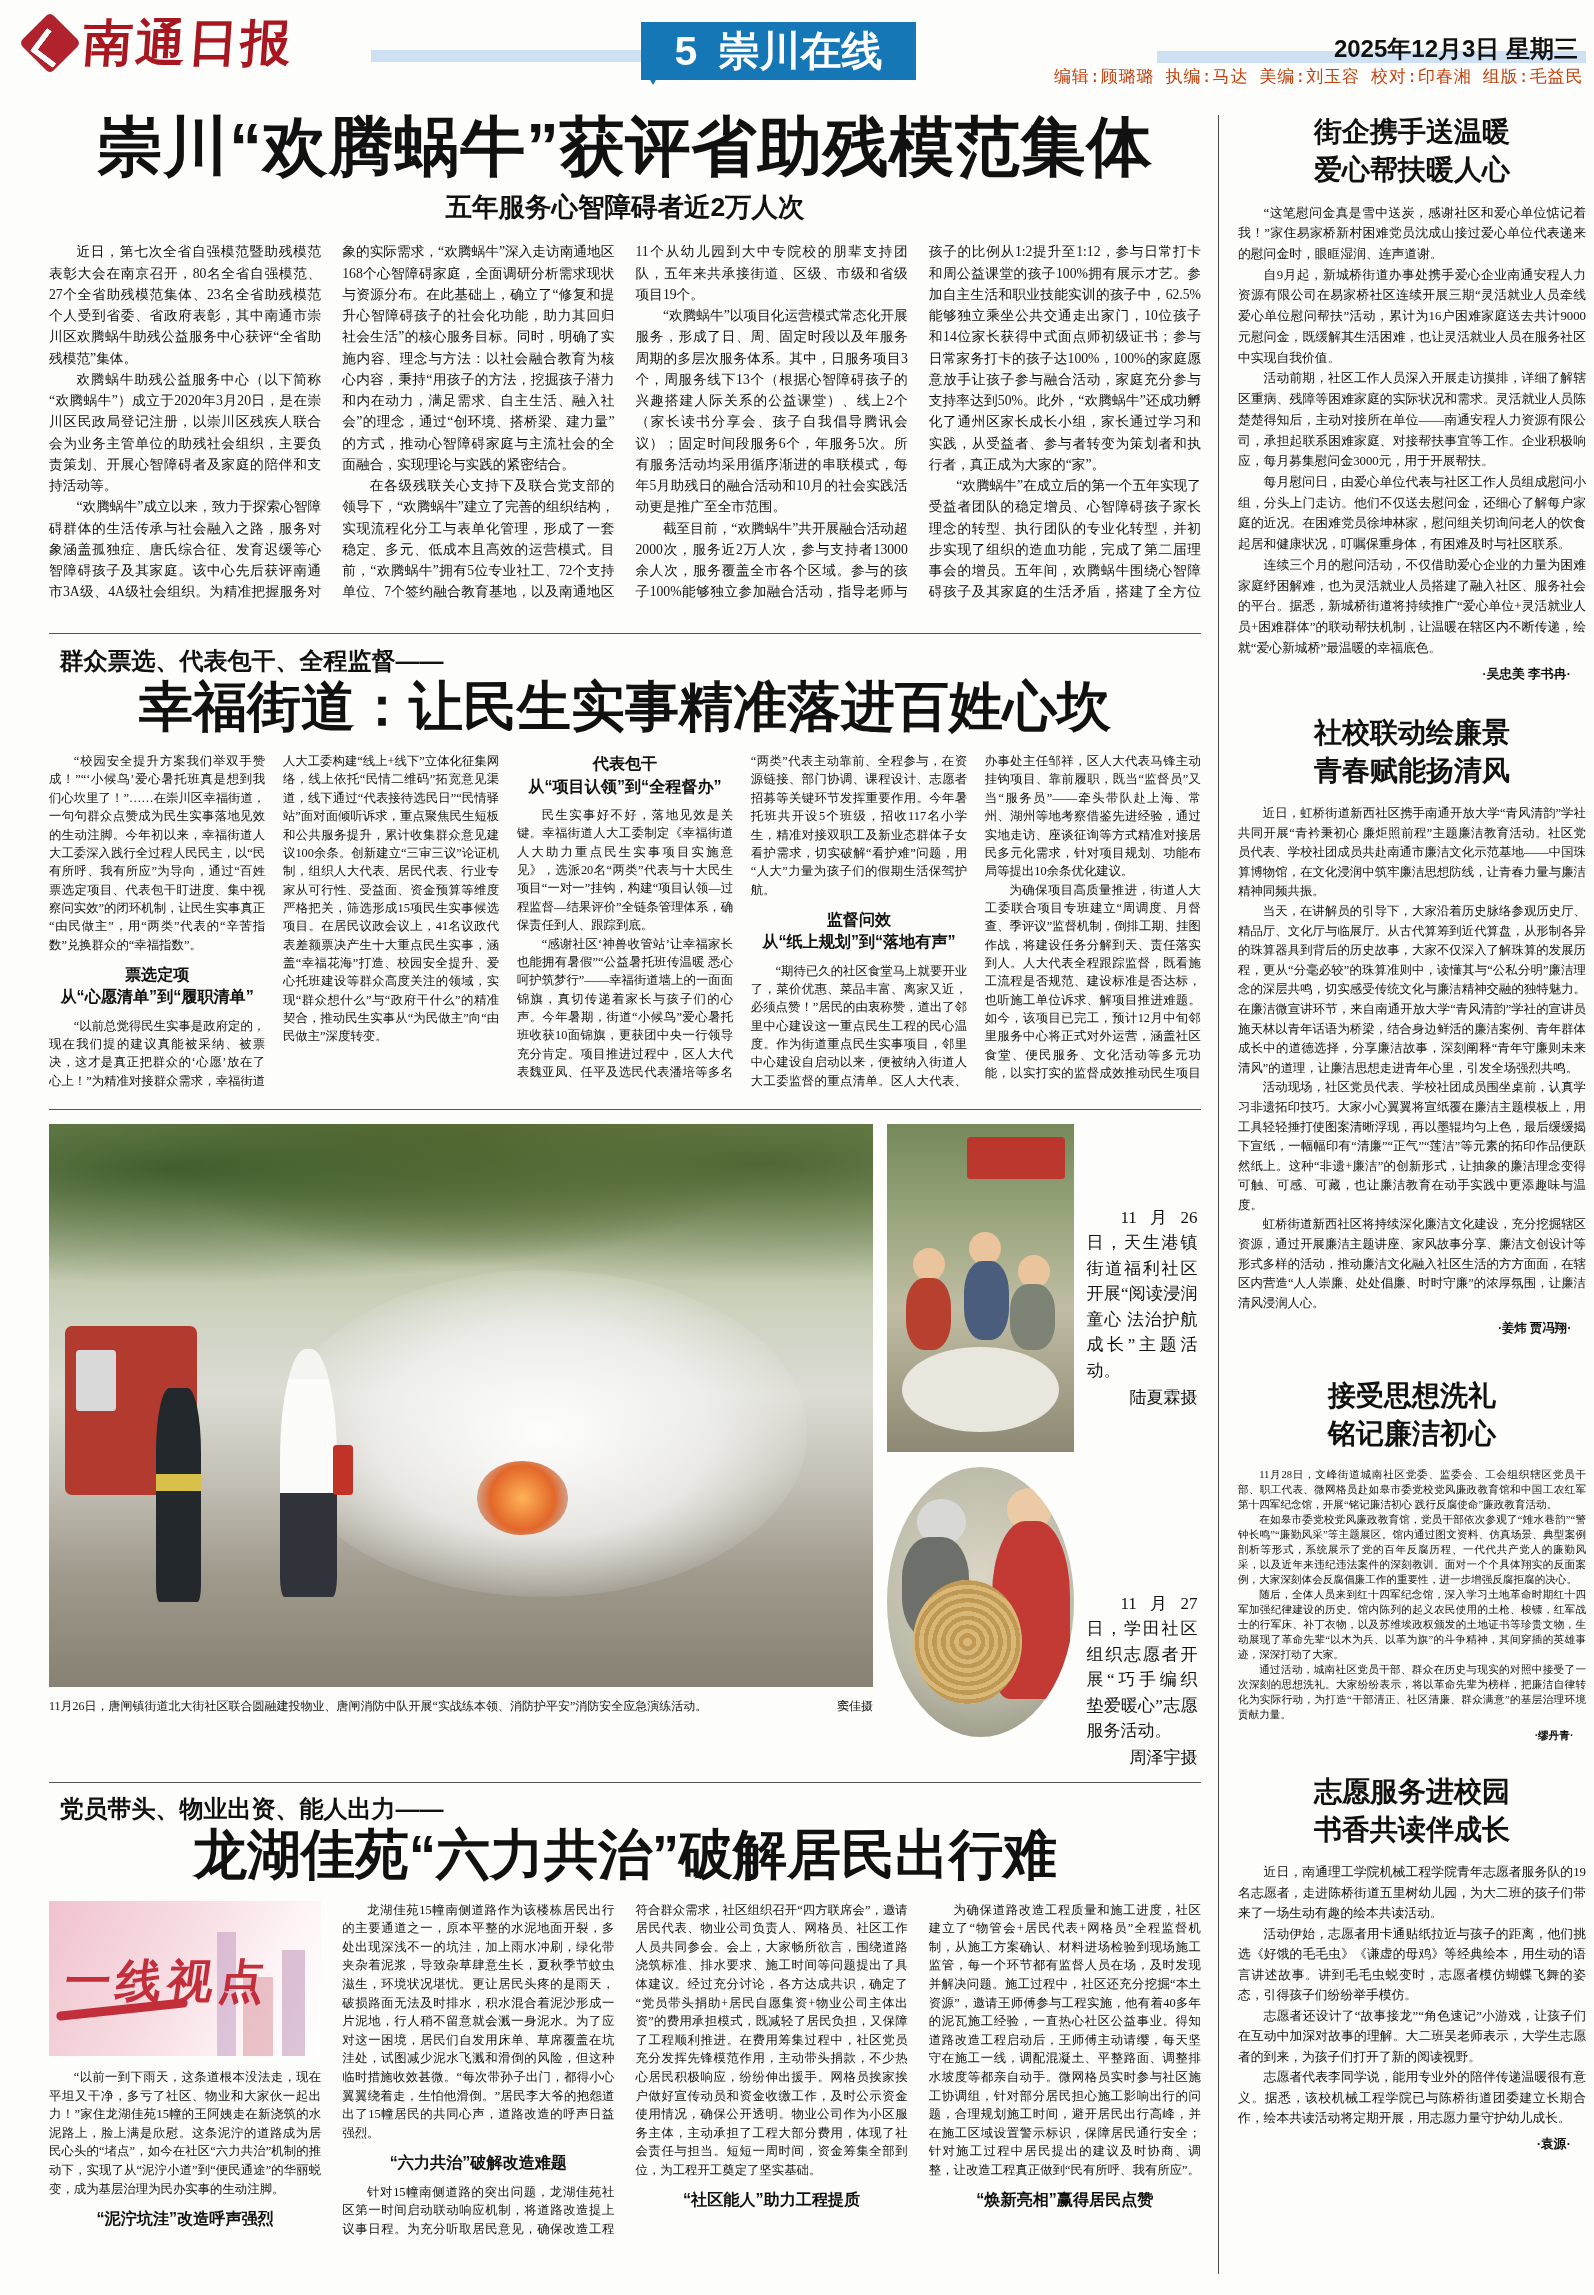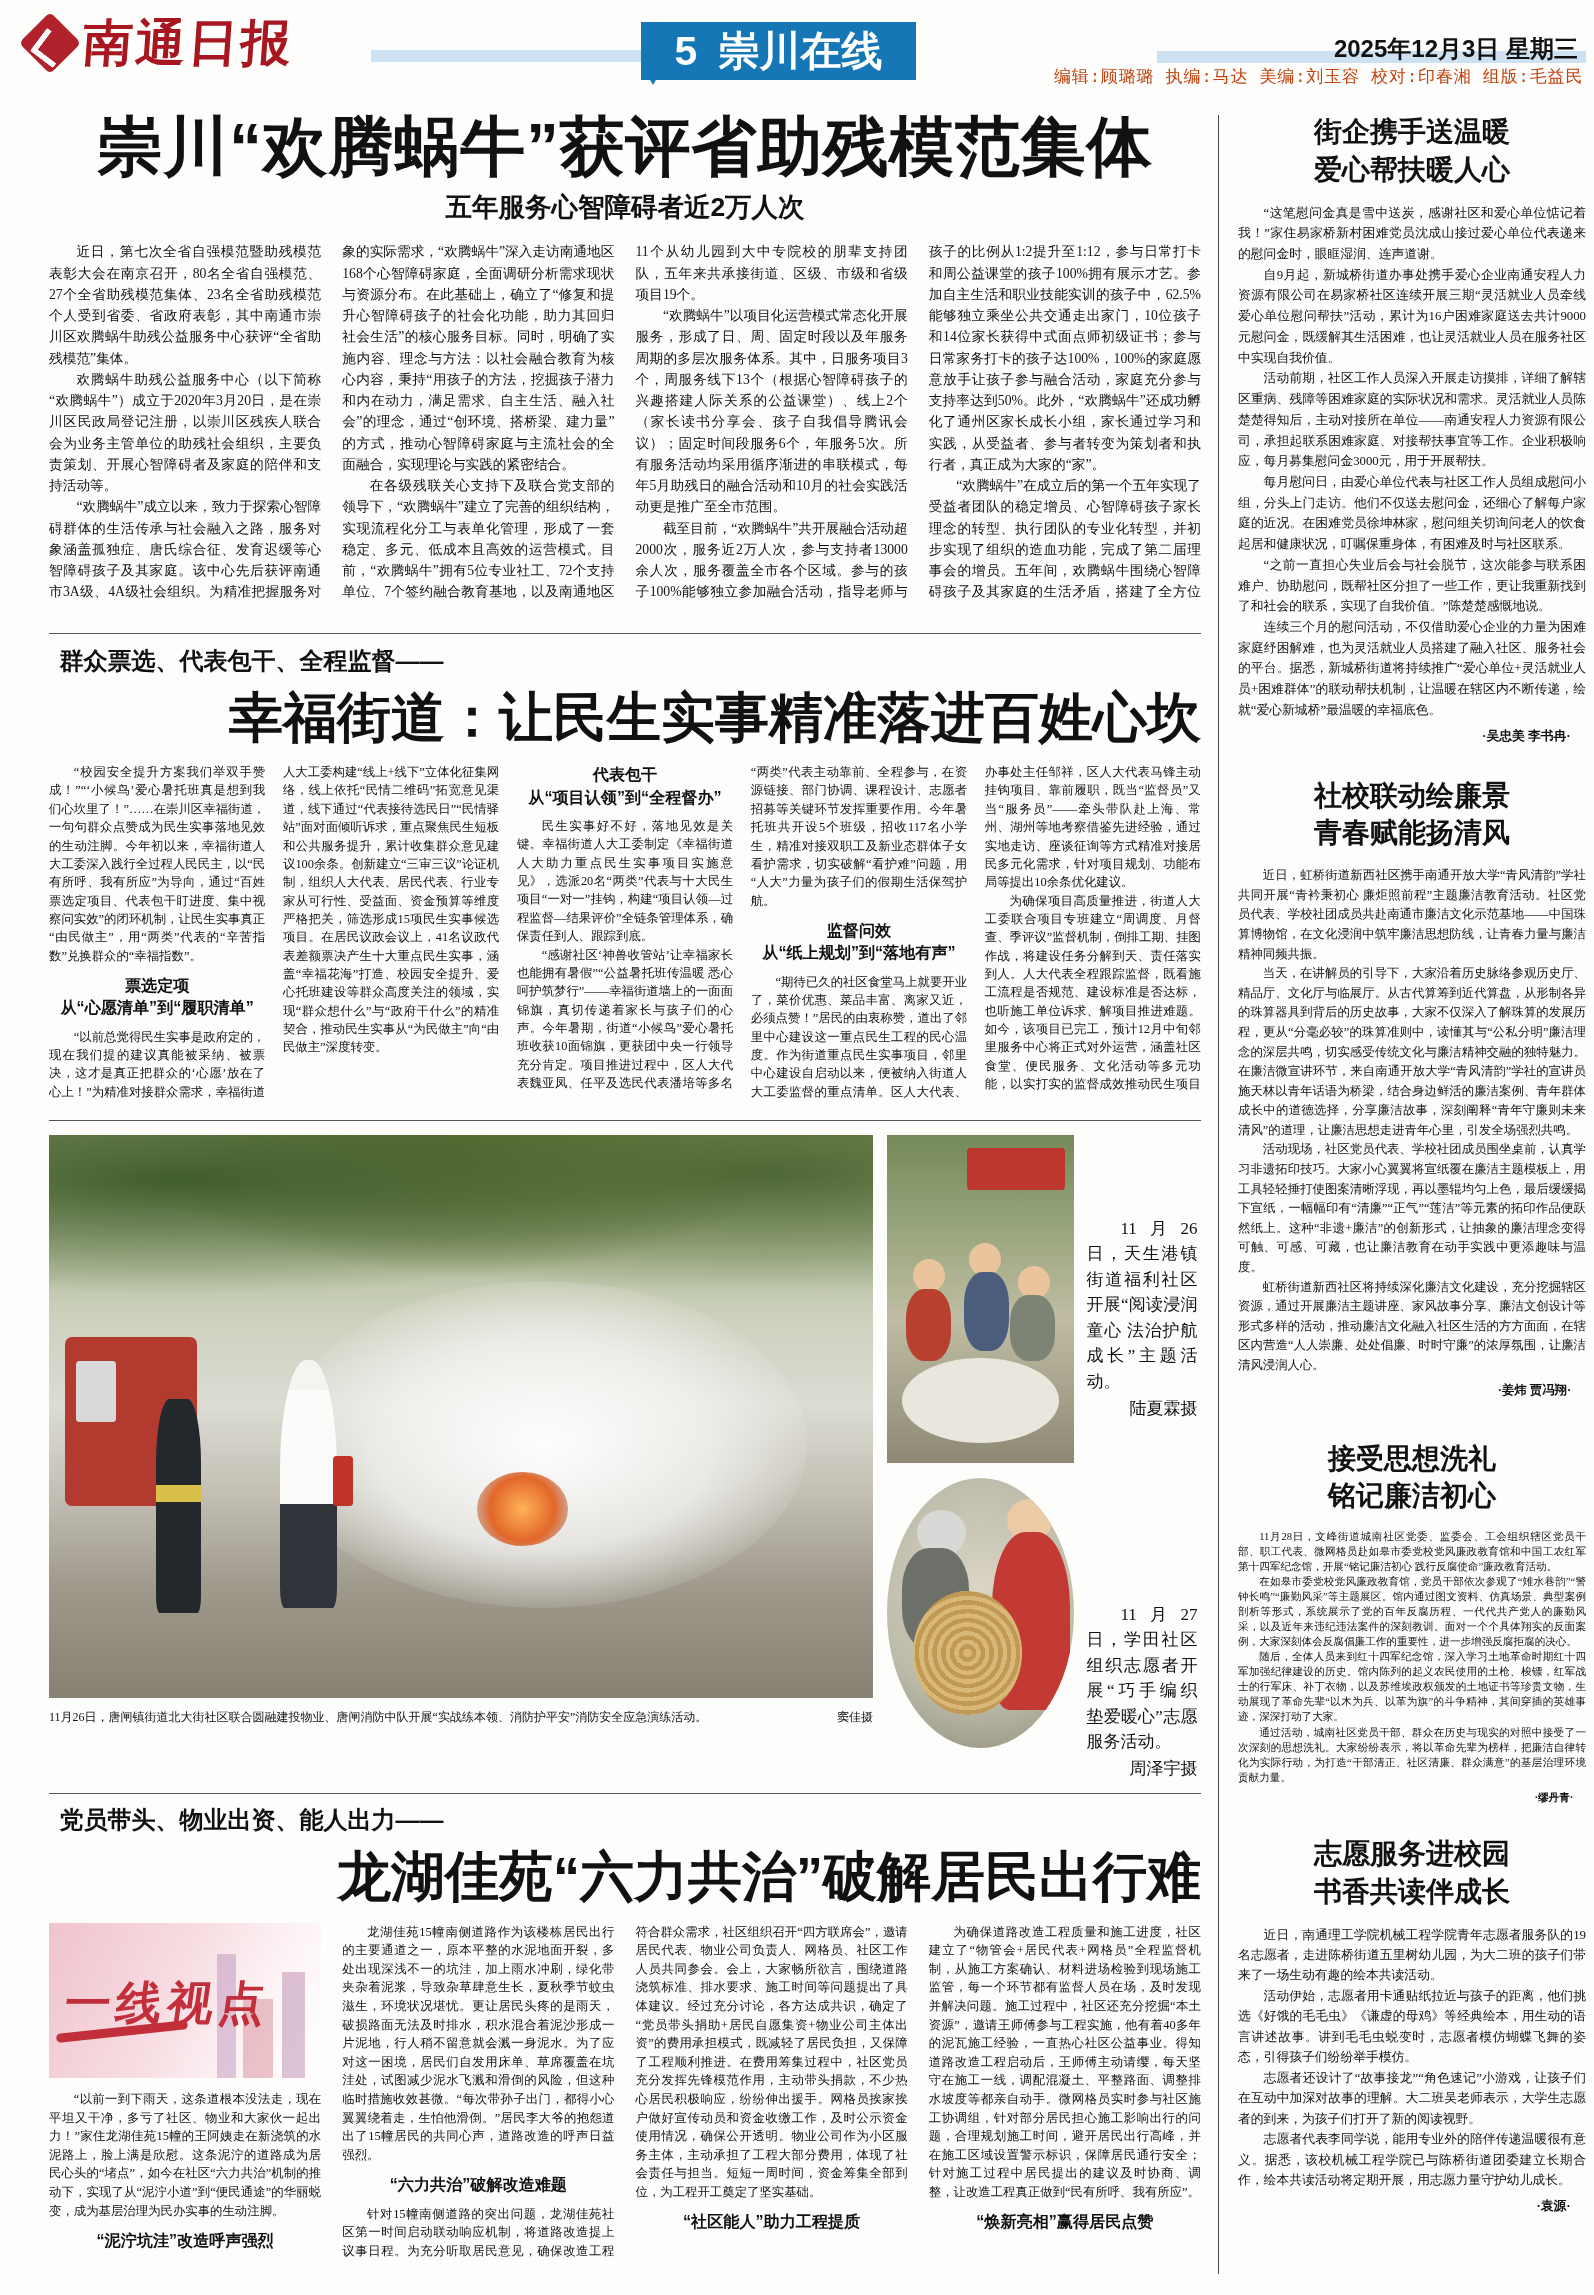--- a/index.html
+++ b/index.html
@@ -28,21 +28,21 @@
   hr.rule{border:0;border-top:0.9px solid #555;margin:10.6px 0;}
   
   .para{margin:0;text-indent:2em;text-align:justify;}
   .subhead{white-space:pre-line;text-align:center;font-family:"Liberation Sans",sans-serif;
         font-weight:700;font-size:1.3em;line-height:1.4;margin:8.8px 0;break-inside:avoid;}
   .byline{text-align:right;padding-right:1.2em;margin-top:5.3px;font-weight:700;}
   .kicker{font-family:"Liberation Sans",sans-serif;font-weight:700;font-size:24px;margin:7px 0 0 10.6px;}
   h1{font-family:"Liberation Sans",sans-serif;font-weight:900;font-size:65px;line-height:1.12;
         text-align:center;margin:12.4px 0 3.5px;letter-spacing:0.9px;}
   h2{font-family:"Liberation Sans",sans-serif;font-weight:900;font-size:54px;line-height:1.1;
-        text-align:right;margin:11px 0 16px;}
+        text-align:center;margin:0 0 16px;}
   .subtitle{text-align:center;font-family:"Liberation Sans",sans-serif;font-weight:700;font-size:26.5px;margin:5.3px 0 16px;}
   .cols4{column-count:4;column-gap:21px;column-fill:auto;height:381px;overflow:hidden;
         font-size:13.7px;line-height:1.55;}
   .cols5{column-count:5;column-gap:17.7px;column-fill:auto;height:346px;overflow:hidden;
         font-size:12.4px;line-height:1.48;}
   .cols4b{column-count:4;column-gap:21px;column-fill:auto;height:355px;overflow:hidden;
         font-size:12.4px;line-height:1.5;}
   
   .photos{display:flex;gap:14px;margin:14px 0 3.5px;}
   .photo-big{margin:0;width:824px;}
@@ -248,21 +248,20 @@
 
   <aside class="sidebar">
     <article class="sb sb1">
       <h3>街企携手送温暖
 爱心帮扶暖人心</h3>
       <div class="sb-body">
           <div class="para">“这笔慰问金真是雪中送炭，感谢社区和爱心单位惦记着我！”家住易家桥新村困难党员沈成山接过爱心单位代表递来的慰问金时，眼眶湿润、连声道谢。</div>
           <div class="para">自9月起，新城桥街道办事处携手爱心企业南通安程人力资源有限公司在易家桥社区连续开展三期“灵活就业人员牵线爱心单位慰问帮扶”活动，累计为16户困难家庭送去共计9000元慰问金，既缓解其生活困难，也让灵活就业人员在服务社区中实现自我价值。</div>
           <div class="para">活动前期，社区工作人员深入开展走访摸排，详细了解辖区重病、残障等困难家庭的实际状况和需求。灵活就业人员陈楚楚得知后，主动对接所在单位——南通安程人力资源有限公司，承担起联系困难家庭、对接帮扶事宜等工作。企业积极响应，每月募集慰问金3000元，用于开展帮扶。</div>
           <div class="para">每月慰问日，由爱心单位代表与社区工作人员组成慰问小组，分头上门走访。他们不仅送去慰问金，还细心了解每户家庭的近况。在困难党员徐坤林家，慰问组关切询问老人的饮食起居和健康状况，叮嘱保重身体，有困难及时与社区联系。</div>
-          <div class="para">“之前一直担心失业后会与社会脱节，这次能参与联系困难户、协助慰问，既帮社区分担了一些工作，更让我重新找到了和社会的联系，实现了自我价值。”陈楚楚感慨地说。</div>
           <div class="para">连续三个月的慰问活动，不仅借助爱心企业的力量为困难家庭纾困解难，也为灵活就业人员搭建了融入社区、服务社会的平台。据悉，新城桥街道将持续推广“爱心单位+灵活就业人员+困难群体”的联动帮扶机制，让温暖在辖区内不断传递，绘就“爱心新城桥”最温暖的幸福底色。</div>
           <div class="byline">·吴忠美 李书冉·</div>
         </div>
     </article>
     <article class="sb sb2">
       <h3>社校联动绘廉景
 青春赋能扬清风</h3>
       <div class="sb-body">
           <div class="para">近日，虹桥街道新西社区携手南通开放大学“青风清韵”学社共同开展“青衿秉初心 廉炬照前程”主题廉洁教育活动。社区党员代表、学校社团成员共赴南通市廉洁文化示范基地——中国珠算博物馆，在文化浸润中筑牢廉洁思想防线，让青春力量与廉洁精神同频共振。</div>
           <div class="para">当天，在讲解员的引导下，大家沿着历史脉络参观历史厅、精品厅、文化厅与临展厅。从古代算筹到近代算盘，从形制各异的珠算器具到背后的历史故事，大家不仅深入了解珠算的发展历程，更从“分毫必较”的珠算准则中，读懂其与“公私分明”廉洁理念的深层共鸣，切实感受传统文化与廉洁精神交融的独特魅力。在廉洁微宣讲环节，来自南通开放大学“青风清韵”学社的宣讲员施天林以青年话语为桥梁，结合身边鲜活的廉洁案例、青年群体成长中的道德选择，分享廉洁故事，深刻阐释“青年守廉则未来清风”的道理，让廉洁思想走进青年心里，引发全场强烈共鸣。</div>

